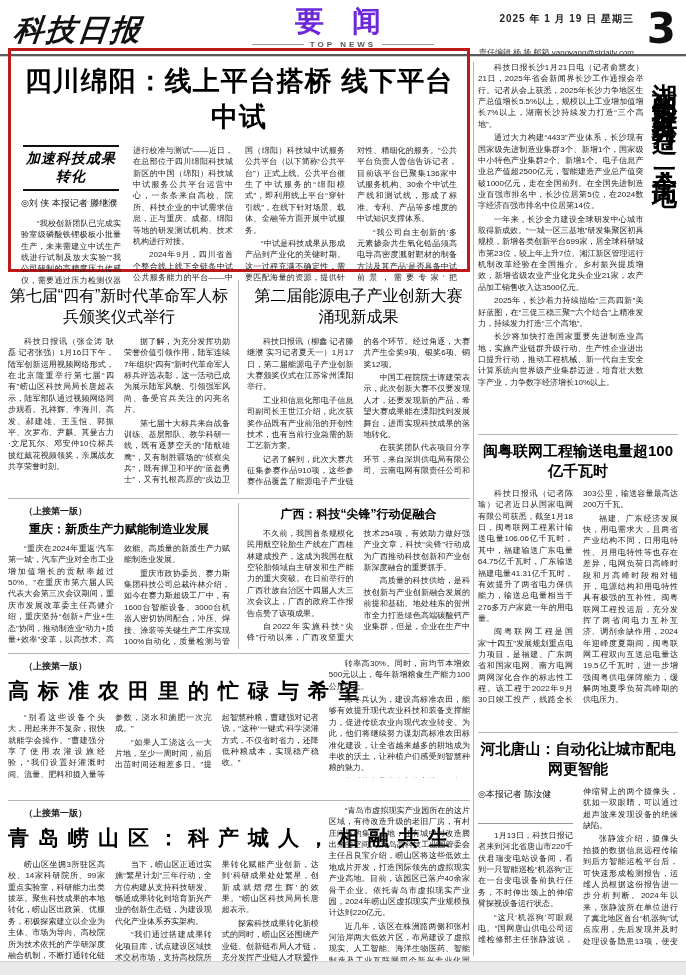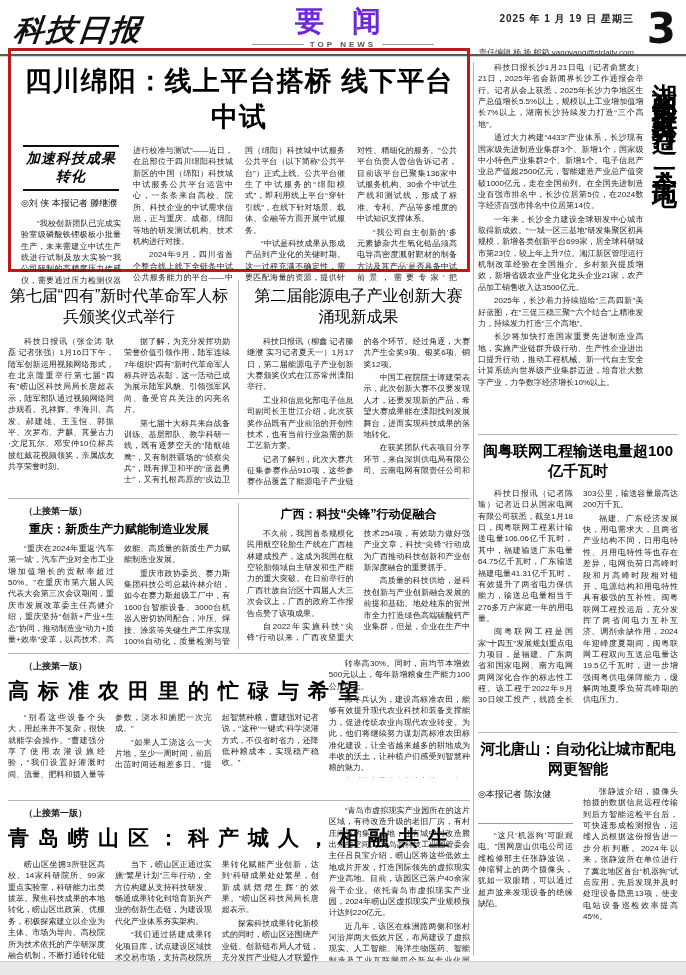--- a/index.html
+++ b/index.html
@@ -220,20 +220,21 @@
         </div>
     </div>
 
     <div class="h-rule"></div>
 
     <div>
       <div class="right-headline">河北唐山：自动化让城市配电网更智能</div>
       <div class="art-body cols2 tangshan-body">
         <div class="byline byline-rule">◎本报记者 陈汝健</div>
         <div>
+            <p class="para">1月13日，科技日报记者来到河北省唐山市220千伏君瑞变电站设备间，看到一只智能巡检“机器狗”正在一台变电设备前执行任务，不时伸出颈上的伸缩臂探视设备运行状态。</p>
             <p class="para">“这只‘机器狗’可眼观电。”国网唐山供电公司运维检修部主任张静波说，伸缩臂上的两个摄像头，犹如一双眼睛，可以通过超声波来发现设备的绝缘缺陷。</p>
             <p class="para">张静波介绍，摄像头拍摄的数据信息远程传输到后方智能运检平台后，可快速形成检测报告，运维人员根据这份报告进一步分析判断。2024年以来，张静波所在单位进行了冀北地区首台“机器狗”试点应用，先后发现并及时处理设备隐患13项，使变电站设备巡检效率提高45%。</p>
           </div>
       </div>
     </div>
 
   </div>
 
   <div class="footer-strip"></div>
 </div>

